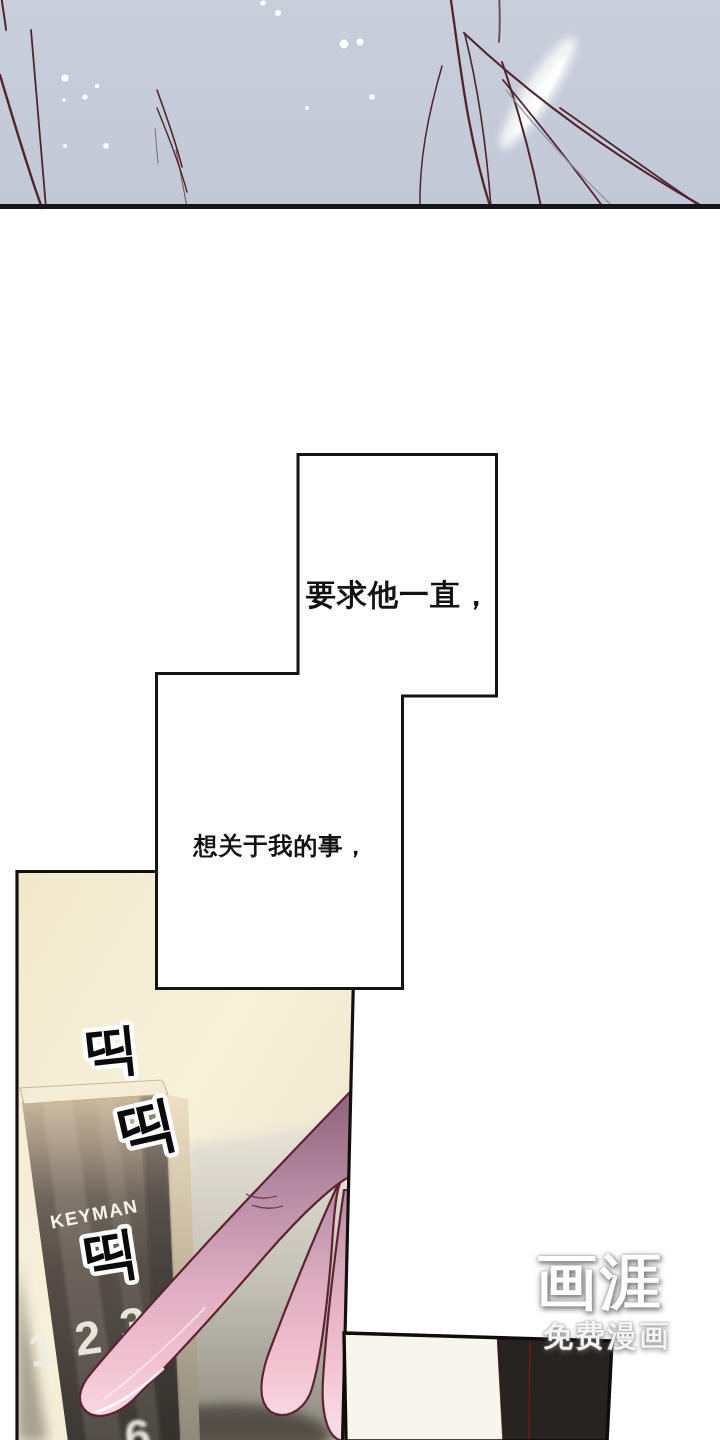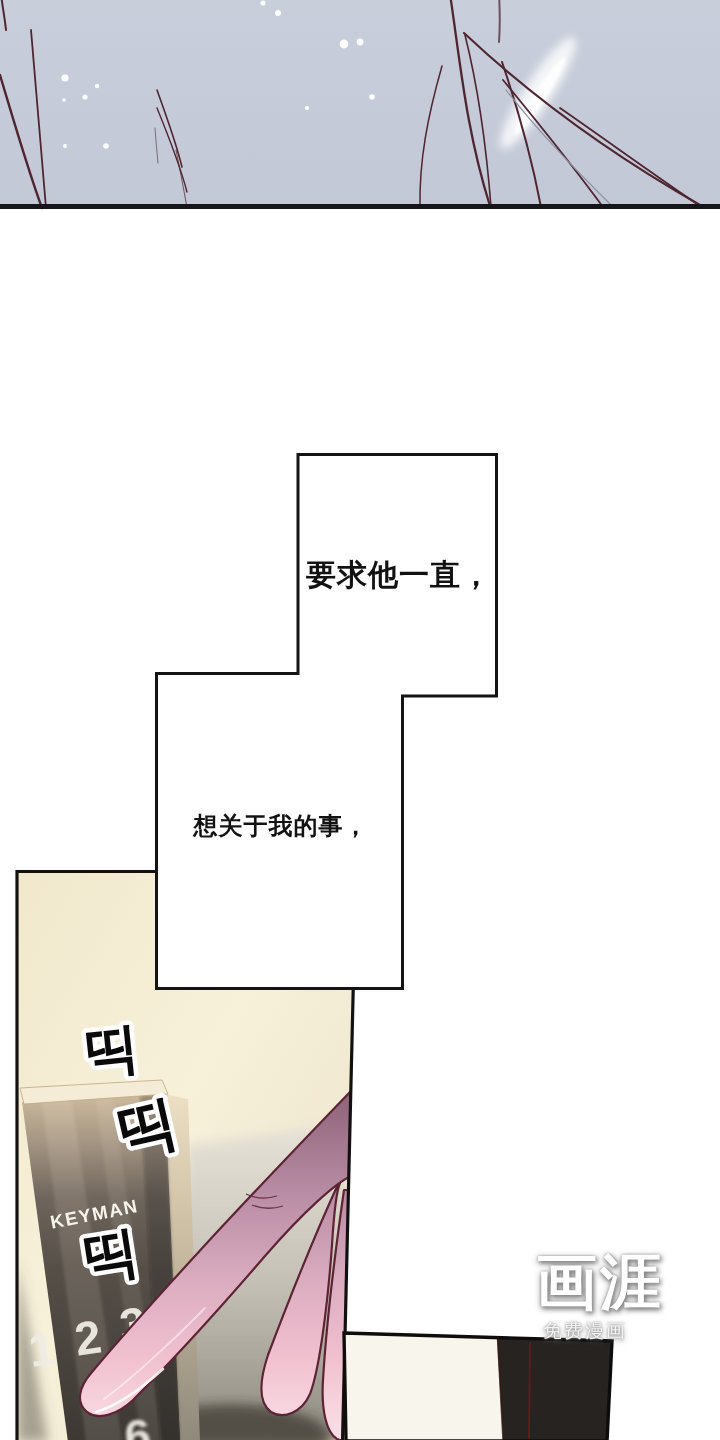--- a/index.html
+++ b/index.html
@@ -3,30 +3,30 @@
 <meta charset="utf-8">
 <style>
   html,body{margin:0;padding:0;background:#ffffff;}
   #page{
     position:relative;width:720px;height:1440px;overflow:hidden;background:#ffffff;
     font-family:"Liberation Sans","DejaVu Sans",sans-serif;
   }
   #page svg{position:absolute;display:block;}
   .bubble-text{
     position:absolute;color:#121212;font-weight:700;text-align:center;
-    white-space:nowrap;letter-spacing:1px;line-height:1.15;
+    white-space:nowrap;letter-spacing:1px;line-height:1.15;margin-top:20px;
   }
   #bubble-text-1{left:299px;top:558px;width:200px;font-size:30px;}
   #bubble-text-2{left:157px;top:812px;width:248px;font-size:24px;}
   .wm{
     position:absolute;color:#ffffff;font-weight:800;white-space:nowrap;line-height:1;
     text-shadow:0 0 2px rgba(150,150,150,.95),0 2px 6px rgba(110,110,110,.85),2px 2px 4px rgba(130,130,130,.8);
   }
   #wm-logo{left:536px;top:1252px;font-size:61px;letter-spacing:3px;}
-  #wm-tagline{left:543px;top:1321px;font-size:19px;letter-spacing:2px;font-weight:400;
+  #wm-tagline{left:543px;top:1321px;font-size:30px;letter-spacing:2px;font-weight:700;
     color:#f4f4f4;text-shadow:0 0 2px rgba(140,140,140,.95),0 2px 5px rgba(110,110,110,.85);}
 </style>
 </head>
 <body>
 
 <div id="page">
 
   <svg style="left:0;top:0;" width="720" height="212" viewBox="0 0 720 212">
     <defs>
       <linearGradient id="skyGrad" x1="0" y1="0" x2="0" y2="1">

